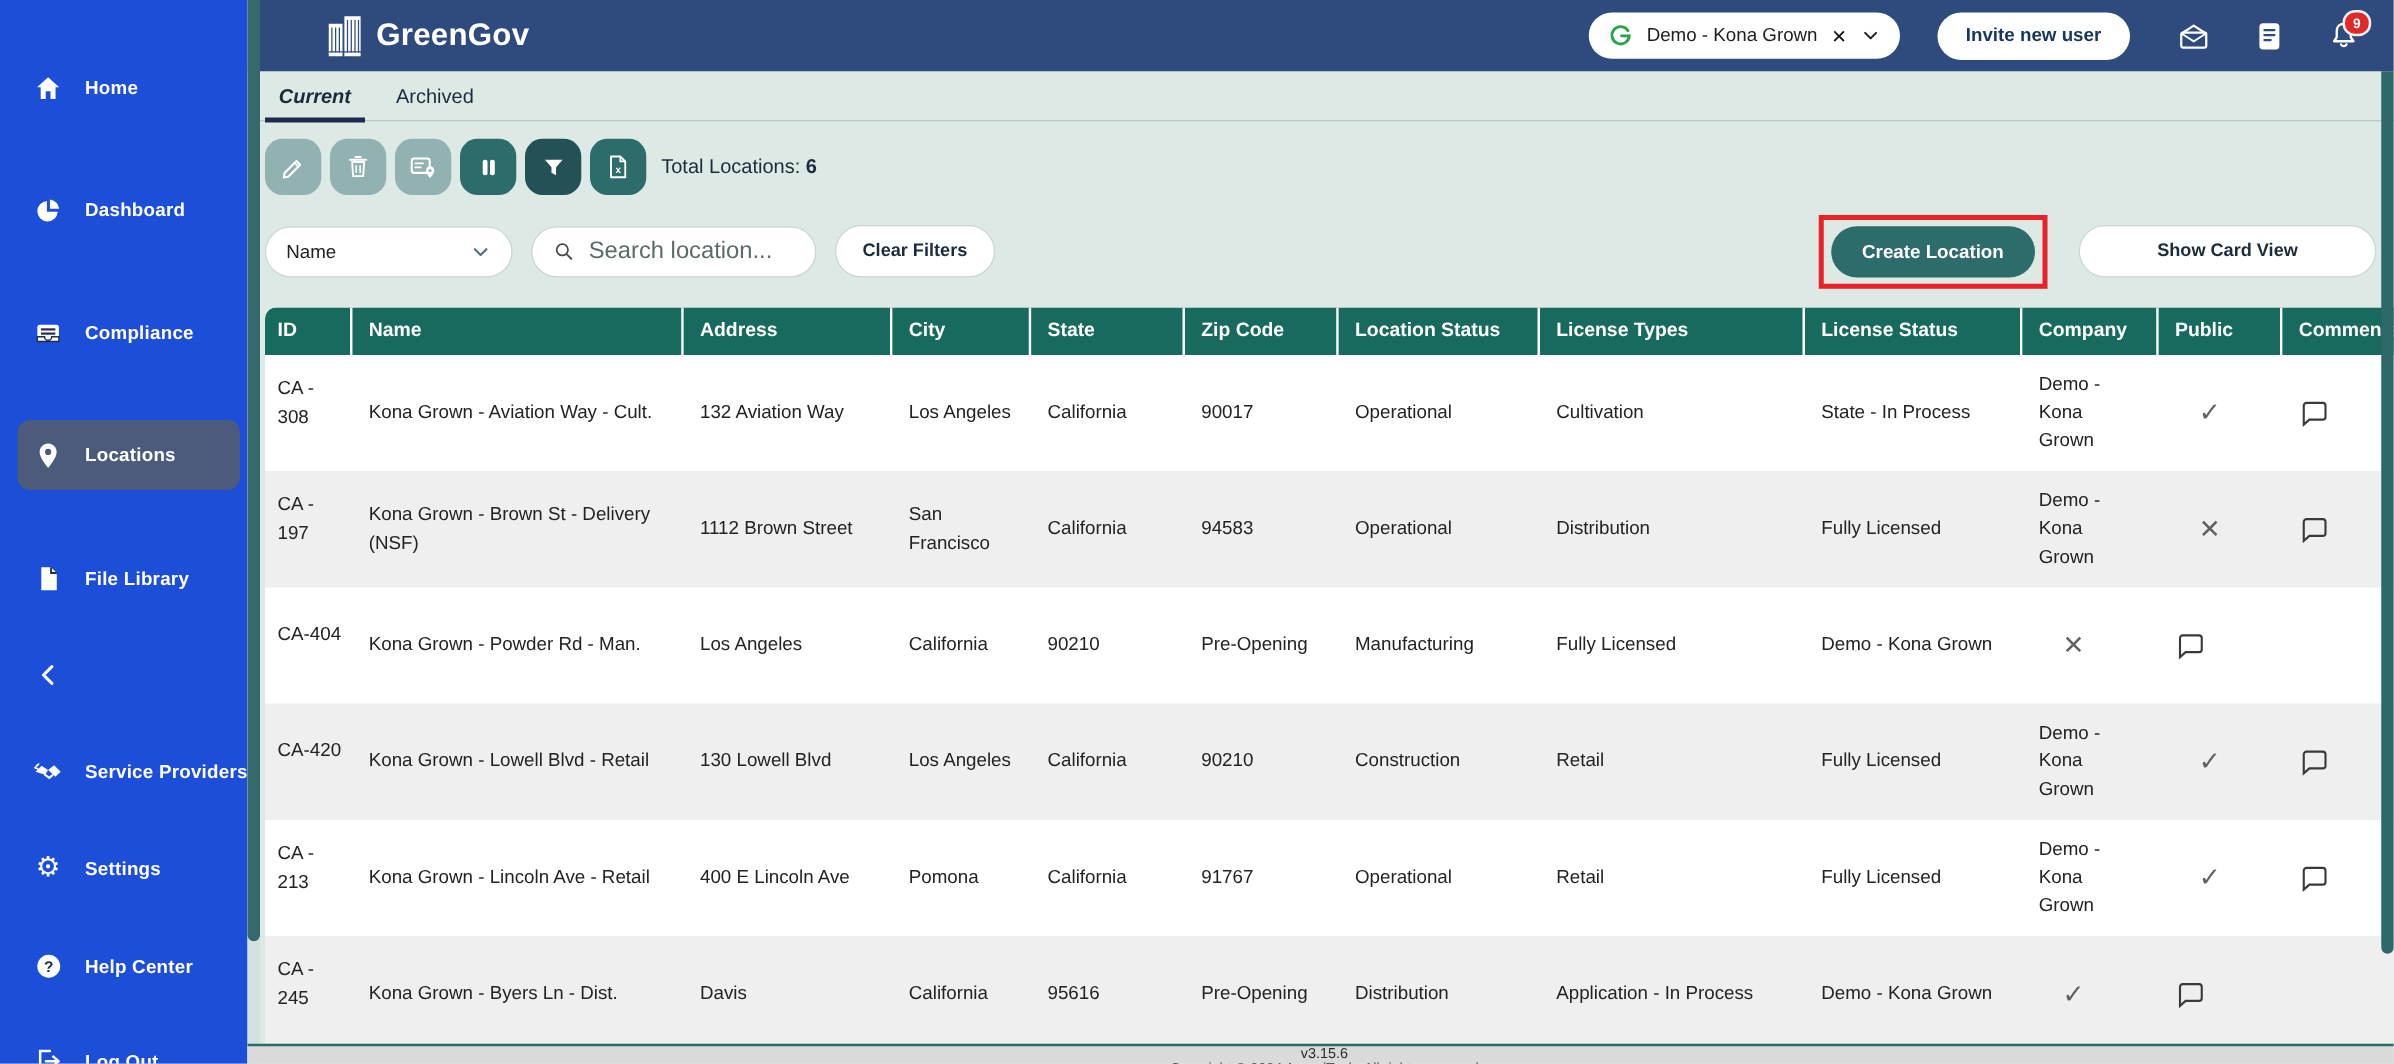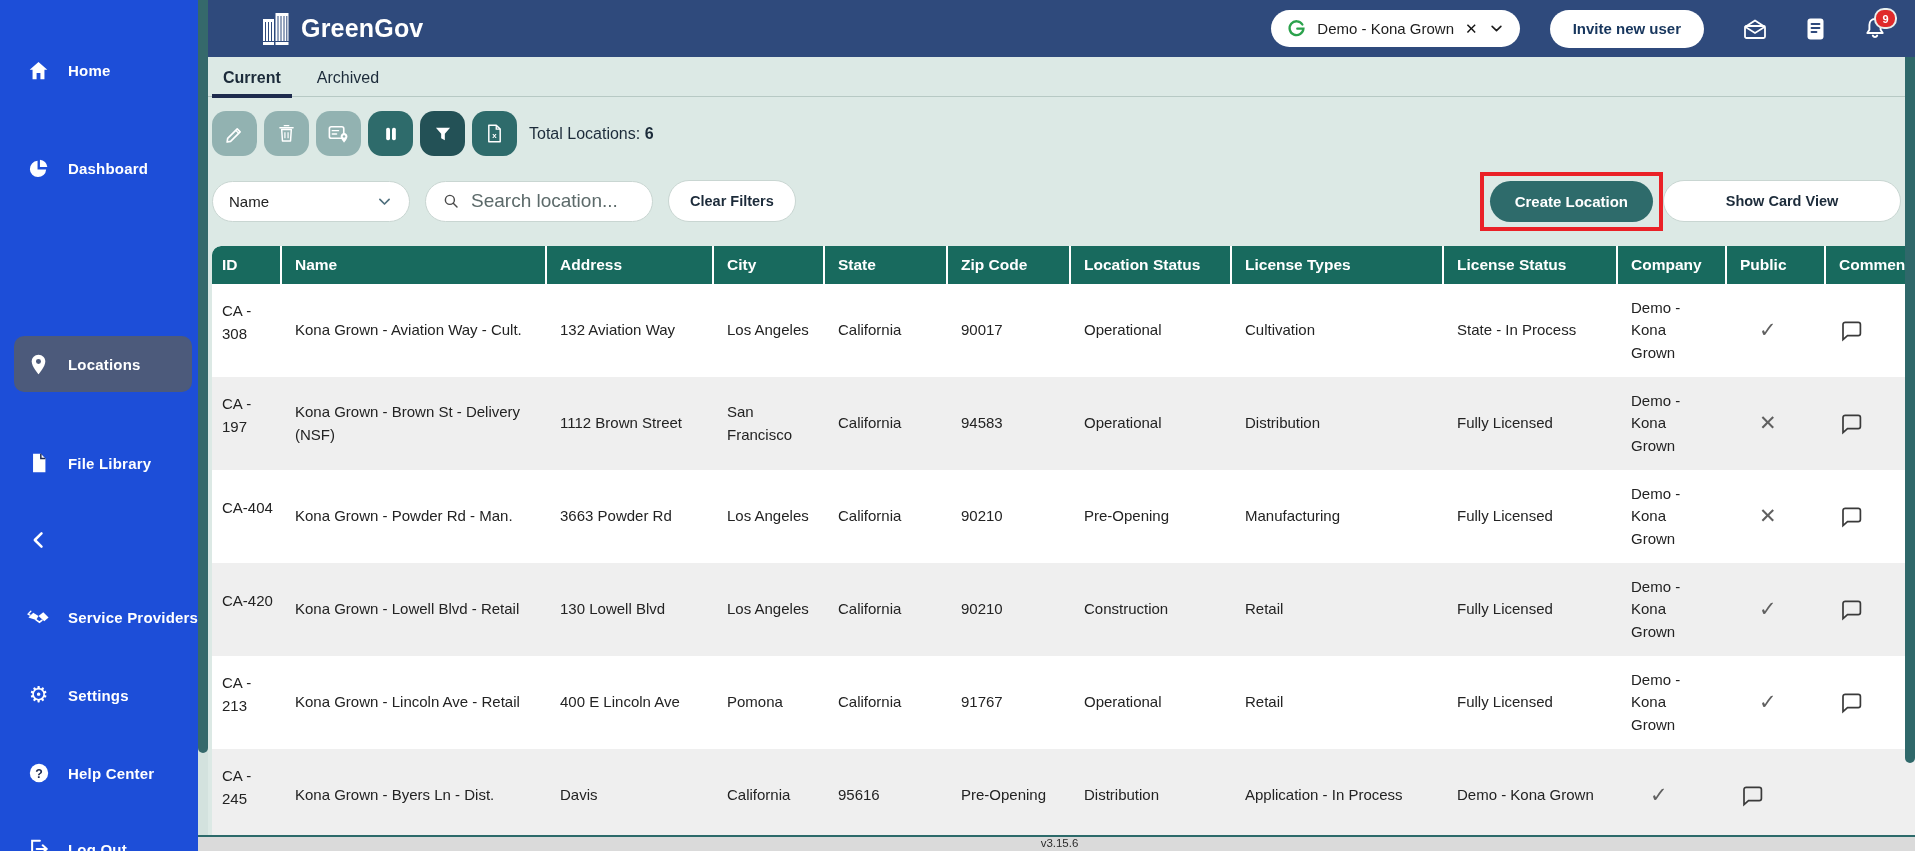--- a/index.html
+++ b/index.html
@@ -35,21 +35,21 @@
   .pill-x{font-family:"DejaVu Sans",sans-serif;font-weight:bold;font-size:15px;color:#111;cursor:pointer;}
   .invite-btn{height:38px;background:#fff;border-radius:19px;display:flex;align-items:center;
     padding:0 23px;margin-left:30px;font-size:15px;font-weight:bold;color:#17365d;cursor:pointer;border:none;}
   .top-ic{margin-left:38px;position:relative;cursor:pointer;display:flex;}
   .badge{position:absolute;top:-8px;right:-10px;min-width:15px;height:15px;padding:1px 2px;background:#e02a2a;
     border:2px solid #e9f0ee;border-radius:10px;color:#fff;font-size:11px;font-weight:bold;
     display:flex;align-items:center;justify-content:center;}
 
   .tabsbar{height:39px;border-bottom:1px solid #b7c9c4;display:flex;align-items:flex-end;padding-left:14px;gap:14px;}
   .tab{font-size:16px;color:#1c2b3a;padding:0 11px 9px 11px;position:relative;cursor:pointer;}
-  .tab.active{font-weight:bold;}
+  .tab.active{font-weight:bold;font-style:italic;}
   .tab.active::after{content:"";position:absolute;left:0;right:0;bottom:-2px;height:4px;background:#1e2b4d;}
 
   .toolbar{margin:14px 0 0 14px;display:flex;align-items:center;gap:7px;}
   .tool-btn{width:45px;height:45px;border-radius:14px;border:none;display:flex;align-items:center;
     justify-content:center;cursor:pointer;padding:0;}
   .tool-btn.disabled{background:#92b2b1;cursor:default;}
   .tool-btn.teal{background:#2e6b6b;}
   .tool-btn.dark{background:#235156;}
   .total{margin-left:5px;font-size:16px;color:#1c2b3a;}
   .total b{font-weight:bold;}
@@ -57,21 +57,21 @@
   .filterbar{margin:16px 14px 0 14px;display:flex;align-items:center;gap:15px;height:58px;}
   .pill-input{background:#fff;border:1px solid #c9d6d2;border-radius:21px;height:41px;box-sizing:border-box;
     display:flex;align-items:center;padding:0 16px;font-size:15px;color:#222;}
   .select{width:198px;justify-content:space-between;cursor:pointer;}
   .search{width:228px;gap:9px;}
   .search input{border:none;outline:none;font-size:19px;color:#be185d;width:100%;background:transparent;
     font-family:"Liberation Sans",sans-serif;}
   .search input::placeholder{color:#5c6a6a;}
   .btn-white{background:#fff;border:1px solid #c9d6d2;border-radius:21px;height:42px;padding:0 21px;
     font-size:14.5px;font-weight:bold;color:#1c2b3a;cursor:pointer;}
-  .fb-right{margin-left:auto;display:flex;align-items:center;gap:0;}
+  .fb-right{margin-left:auto;display:flex;align-items:center;gap:25px;}
   .annotation{border:4px solid #ea2127;padding:5px 6px;}
   .btn-create{background:#2e6b6b;color:#fff;border:none;border-radius:21px;height:41px;padding:0 25px;
     font-size:15px;font-weight:bold;cursor:pointer;}
   .btn-card{min-width:238px;box-sizing:border-box;text-align:center;}
 
   
   .table-wrap{margin:16px 0 0 14px;width:calc(100% - 14px);overflow:hidden;border-top-left-radius:9px;}
   .tgrid{display:grid;grid-template-columns:70px 265px 167px 111px 123px 123px 161px 212px 174px 109px 99px 160px;}
   .th{background:#186a5e;color:#fff;font-weight:bold;font-size:15.5px;height:38px;display:flex;
     align-items:center;padding:0 13px;box-sizing:border-box;border-right:2px solid #fff;
@@ -113,20 +113,31 @@
     <div class="side-item" style="top:145px">
       <span class="ic">
         <svg width="23" height="23" viewBox="0 0 24 24">
           <path d="M11 4 A8.5 8.5 0 1 0 20 13 L11 13 Z" fill="#fff"></path>
           <path d="M13.5 2.8 A8.5 8.5 0 0 1 21.2 10.5 L13.5 10.5 Z" fill="#fff"></path>
         </svg>
       </span>
       <span class="lbl">Dashboard</span>
     </div>
 
+    <div class="side-item" style="top:243px">
+      <span class="ic">
+        <svg width="23" height="23" viewBox="0 0 24 24">
+          <rect x="3" y="5" width="18" height="14" rx="2" fill="#fff"></rect>
+          <rect x="6" y="8" width="12" height="1.8" fill="#202c50"></rect>
+          <rect x="6" y="11.5" width="12" height="1.8" fill="#202c50"></rect>
+          <path d="M3 15 H9 A3 3 0 0 0 15 15 H21 V19 H3 Z" fill="#fff" stroke="#202c50" stroke-width="1.2"></path>
+        </svg>
+      </span>
+      <span class="lbl">Compliance</span>
+    </div>
 
     <div class="side-item active" style="top:336px">
       <span class="ic">
         <svg width="23" height="23" viewBox="0 0 24 24">
           <path d="M12 1.8 C8 1.8 4.9 4.9 4.9 8.9 C4.9 14.2 12 22.2 12 22.2 C12 22.2 19.1 14.2 19.1 8.9 C19.1 4.9 16 1.8 12 1.8 Z" fill="#fff"></path>
           <circle cx="12" cy="8.9" r="2.6" fill="#4c5a7b"></circle>
         </svg>
       </span>
       <span class="lbl">Locations</span>
     </div>
@@ -411,21 +422,20 @@
             <svg width="25" height="23" viewBox="0 0 25 23">
                 <path d="M4 5.5 a2.2 2.2 0 0 1 2.2 -2.2 h13 a2.2 2.2 0 0 1 2.2 2.2 v9 a2.2 2.2 0 0 1 -2.2 2.2 h-10.7 l-4.5 4 z" fill="none" stroke="#3a3a3a" stroke-width="1.7"></path>
               </svg>
           </button>
         </div>
       </div>
 
       <div class="tgrid trow even">
         <div class="td id">CA-404</div>
         <div class="td">Kona Grown - Powder Rd - Man.</div>
-        <div class="td">3663 Powder Rd</div>
         <div class="td">Los Angeles</div>
         <div class="td">California</div>
         <div class="td">90210</div>
         <div class="td">Pre-Opening</div>
         <div class="td">Manufacturing</div>
         <div class="td">Fully Licensed</div>
         <div class="td">Demo - Kona Grown</div>
         <div class="td pub">✕</div>
         <div class="td">
           <button class="comment-btn">

